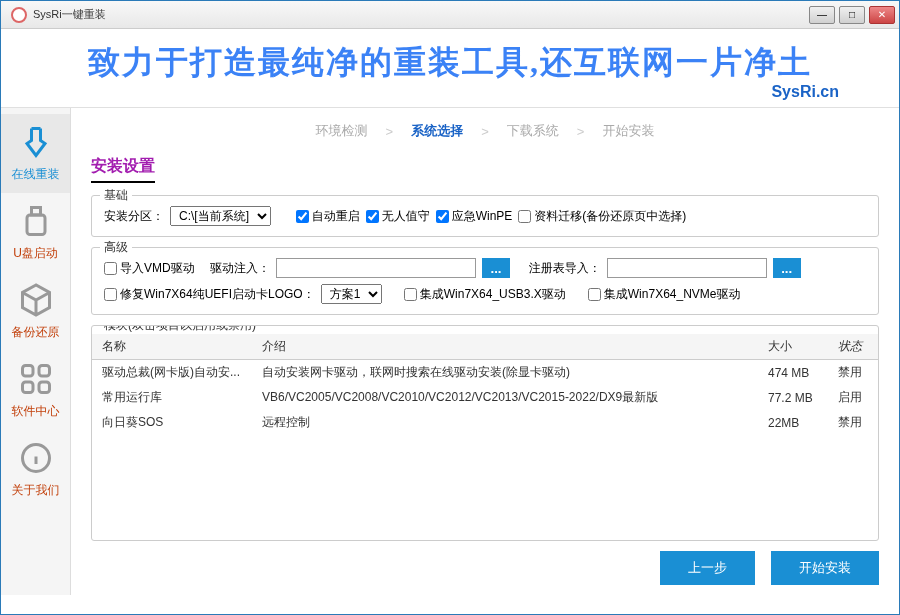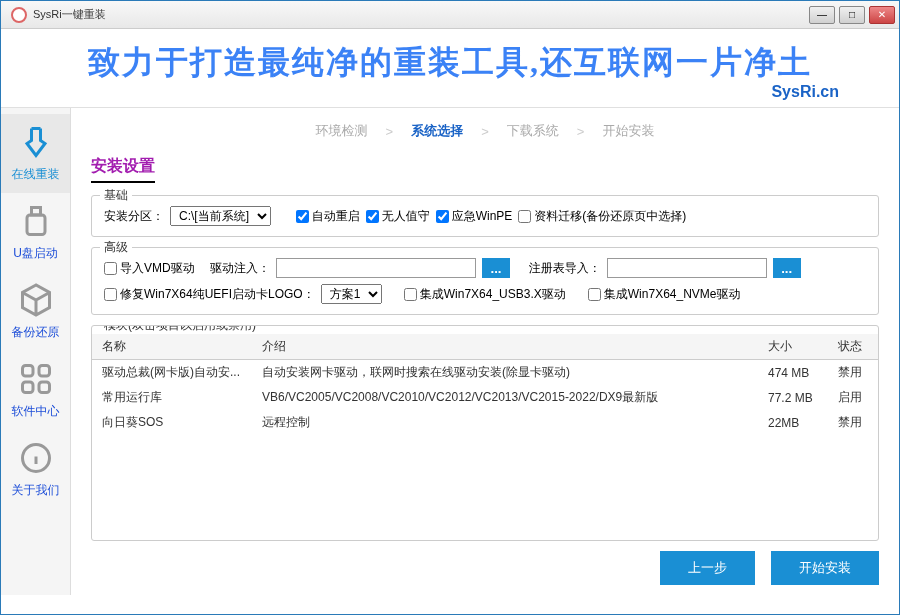--- a/index.html
+++ b/index.html
@@ -13,21 +13,21 @@
 .hero { padding: 12px 20px 6px; text-align: center; border-bottom: 1px solid #e0e0e0; position: relative; }
 .hero-title { font-size: 32px; font-weight: bold; color: #3b82f6; letter-spacing: 2px; font-family: SimSun, serif; }
 .hero-sub { text-align: right; font-size: 16px; font-weight: bold; color: #1a63c6; padding-right: 40px; margin-top: -2px; }
 .main { display: flex; height: calc(615px - 28px - 100px); }
 .sidebar { width: 70px; background: #f5f5f5; border-right: 1px solid #ddd; padding-top: 6px; }
 .sidebar-item { text-align: center; padding: 8px 0 10px; cursor: pointer; }
 .sidebar-item.active { background: #e8e8e8; }
 .sidebar-item .icon { width: 40px; height: 40px; margin: 0 auto 4px; display: flex; align-items: center; justify-content: center; }
 .sidebar-item.active .icon svg { stroke: #1a8fd4; }
 .sidebar-item .icon svg { stroke: #999; fill: none; stroke-width: 2; }
-.sidebar-label { font-size: 12px; color: #1d4ed8; }
+.sidebar-label { font-size: 12px; color: #c2410c; }
 .sidebar-item.active .sidebar-label { color: #1a8fd4; }
 .content { flex: 1; padding: 14px 20px 10px; display: flex; flex-direction: column; justify-content: center; }
 .steps { display: flex; gap: 8px; align-items: center; justify-content: center; margin-bottom: 16px; font-size: 13px; color: #aaa; }
 .step { padding: 0 10px; }
 .step.active { color: #1a63c6; font-weight: bold; }
 .step-sep { color: #ccc; }
 .page-title { font-size: 16px; font-weight: bold; color: #a21caf; border-bottom: 2px solid #000; padding-bottom: 4px; margin-bottom: 12px; display: inline-block; }
 .panel { border: 1px solid #ccc; border-radius: 3px; padding: 10px 12px 10px; margin-bottom: 10px; position: relative; }
 .panel-title { position: absolute; top: -9px; left: 8px; background: #fff; padding: 0 4px; color: #333; }
 .row { display: flex; align-items: center; gap: 6px; margin-bottom: 6px; flex-wrap: wrap; }
@@ -35,21 +35,21 @@
 select { font-size: 12px; padding: 1px 4px; }
 input[type=text] { font-size: 12px; padding: 1px 4px; border: 1px solid #999; height: 20px; }
 .browse-btn { background: #1a8fd4; color: #fff; border: none; width: 28px; height: 20px; cursor: pointer; font-weight: bold; }
 .modules { border: 1px solid #ccc; border-radius: 3px; flex: 1; overflow: hidden; position: relative; }
 .modules-title { position: absolute; top: -9px; left: 8px; background: #fff; padding: 0 4px; color: #333; z-index: 2; }
 .modules-inner { padding-top: 8px; height: 100%; }
 table { width: 100%; border-collapse: collapse; font-size: 12px; }
 th { text-align: left; padding: 4px 10px; border-bottom: 1px solid #ccc; font-weight: normal; color: #333; background: #f5f5f5; }
 td { padding: 4px 10px; color: #333; }
 .col-size { width: 70px; }
-.col-status { width: 50px; }
+.col-status { width: 50px; font-style: italic; }
 .footer { display: flex; justify-content: flex-end; gap: 16px; margin-top: 10px; }
 .btn { background: #1a8fd4; color: #fff; border: none; padding: 8px 28px; font-size: 13px; cursor: pointer; }
 label { display: flex; align-items: center; gap: 3px; }
 </style>
 </head>
 <body>
 
 <div class="titlebar">
   <span class="titlebar-icon"></span>
   <span class="titlebar-title">SysRi一键重装</span>

